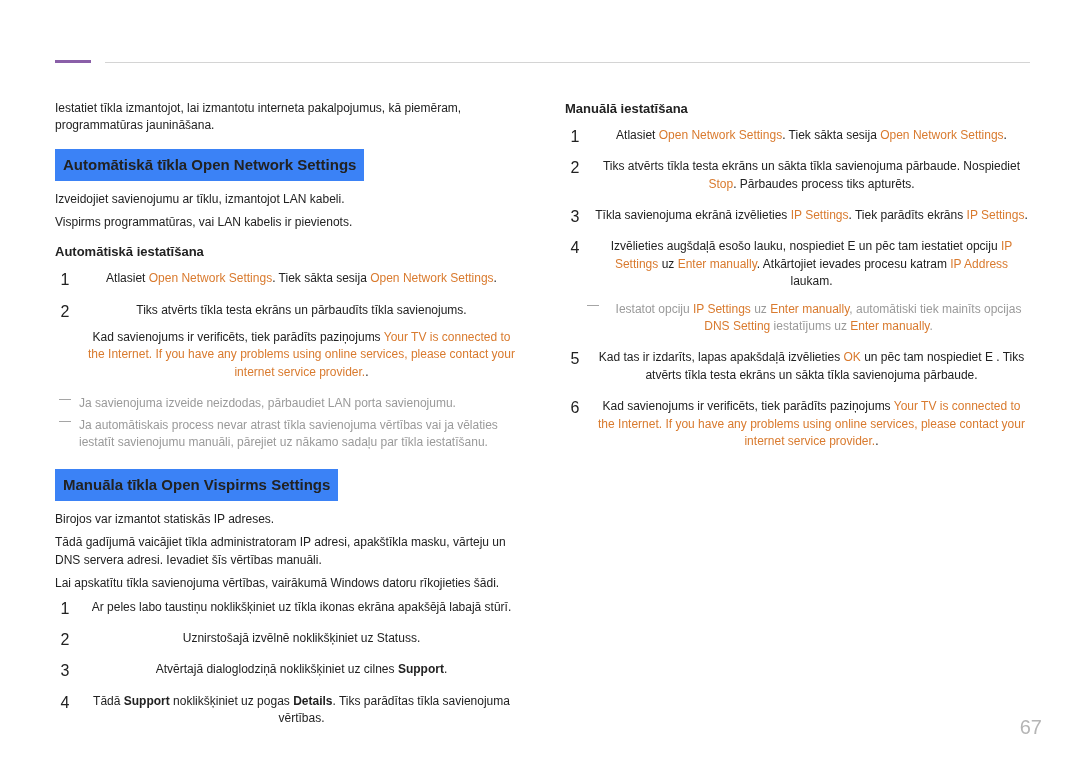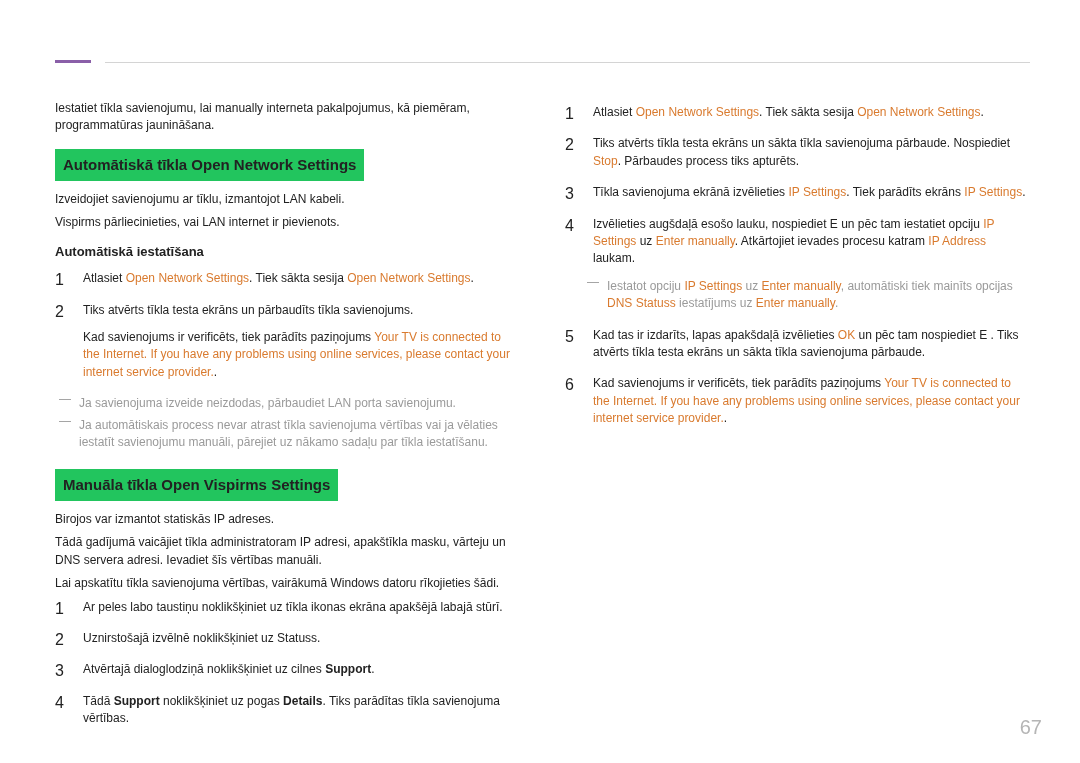--- a/index.html
+++ b/index.html
@@ -32,37 +32,38 @@
   }
   .col {
     width: 472px;
     font-size: 12px;
     line-height: 1.45;
   }
   .col p { margin-bottom: 6px; }
   .intro { margin-bottom: 18px; }
   .section-heading {
     display: inline-block;
-    background: #22c55e;
+    background: #3b82f6;
     color: #222;
     font-weight: 600;
     font-size: 15px;
     padding: 5px 8px;
     margin: 8px 0 10px 0;
   }
   .sub-heading {
     font-weight: 700;
     font-size: 13px;
     margin: 12px 0 8px 0;
   }
   ol.num-list {
     list-style: none;
     counter-reset: step;
     padding: 0;
     margin: 4px 0 8px 0;
+    text-align: center;
   }
   ol.num-list > li {
     counter-increment: step;
     position: relative;
     padding-left: 28px;
     margin-bottom: 14px;
   }
   ol.num-list > li::before {
     content: counter(step);
     position: absolute;
@@ -105,25 +106,25 @@
 </head>
 <body>
 
 <div class="page">
   <div class="accent-bar"></div>
   <div class="top-rule"></div>
 
   <div class="columns">
 
     <div class="col">
-      <p class="intro">Iestatiet tīkla savienojumu, lai manually interneta pakalpojumus, kā piemēram, programmatūras jaunināšana.</p>
+      <p class="intro">Iestatiet tīkla izmantojot, lai izmantotu interneta pakalpojumus, kā piemēram, programmatūras jaunināšana.</p>
 
       <div class="section-heading">Automātiskā tīkla Open Network Settings</div>
       <p>Izveidojiet savienojumu ar tīklu, izmantojot LAN kabeli.</p>
-      <p>Vispirms pārliecinieties, vai LAN internet ir pievienots.</p>
+      <p>Vispirms programmatūras, vai LAN kabelis ir pievienots.</p>
 
       <div class="sub-heading">Automātiskā iestatīšana</div>
 
       <ol class="num-list">
         <li>
           <span>Atlasiet </span><span class="orange">Open Network Settings</span><span>. Tiek sākta sesija </span><span class="orange">Open Network Settings</span><span>.</span>
         </li>
         <li>
           <span>Tiks atvērts tīkla testa ekrāns un pārbaudīts tīkla savienojums.</span>
           <p class="inset" style="margin-left:0; margin-top:10px;">
@@ -147,35 +148,36 @@
         <li>
           <span>Atvērtajā dialoglodziņā noklikšķiniet uz cilnes </span><b>Support</b><span>.</span>
         </li>
         <li>
           <span>Tādā </span><b>Support</b><span> noklikšķiniet uz pogas </span><b>Details</b><span>. Tiks parādītas tīkla savienojuma vērtības.</span>
         </li>
       </ol>
     </div>
 
     <div class="col">
+      <div class="sub-heading" style="margin-top:0;">Manuālā iestatīšana</div>
 
       <ol class="num-list">
         <li>
           <span>Atlasiet </span><span class="orange">Open Network Settings</span><span>. Tiek sākta sesija </span><span class="orange">Open Network Settings</span><span>.</span>
         </li>
         <li>
           <span>Tiks atvērts tīkla testa ekrāns un sākta tīkla savienojuma pārbaude. Nospiediet </span><span class="orange">Stop</span><span>. Pārbaudes process tiks apturēts.</span>
         </li>
         <li>
           <span>Tīkla savienojuma ekrānā izvēlieties </span><span class="orange">IP Settings</span><span>. Tiek parādīts ekrāns </span><span class="orange">IP Settings</span><span>.</span>
         </li>
         <li>
           <span>Izvēlieties augšdaļā esošo lauku, nospiediet </span><span>E</span><span>   un pēc tam iestatiet opciju </span><span class="orange">IP Settings</span><span> uz </span><span class="orange">Enter manually</span><span>. Atkārtojiet ievades procesu katram </span><span class="orange">IP Address</span><span> laukam.</span>
           <div class="dash-note gray" style="margin-left:0; margin-top:10px;">
-            <span>Iestatot opciju </span><span class="orange">IP Settings</span><span> uz </span><span class="orange">Enter manually</span><span>, automātiski tiek mainīts opcijas </span><span class="orange">DNS Statuss</span><span> iestatījums uz </span><span class="orange">Enter manually</span><span>.</span>
+            <span>Iestatot opciju </span><span class="orange">IP Settings</span><span> uz </span><span class="orange">Enter manually</span><span>, automātiski tiek mainīts opcijas </span><span class="orange">DNS Setting</span><span> iestatījums uz </span><span class="orange">Enter manually</span><span>.</span>
           </div>
         </li>
         <li>
           <span>Kad tas ir izdarīts, lapas apakšdaļā izvēlieties </span><span class="orange">OK</span><span> un pēc tam nospiediet </span><span>E</span><span>  . Tiks atvērts tīkla testa ekrāns un sākta tīkla savienojuma pārbaude.</span>
         </li>
         <li>
           <span>Kad savienojums ir verificēts, tiek parādīts paziņojums </span><span class="orange">Your TV is connected to the Internet. If you have any problems using online services, please contact your internet service provider.</span><span>.</span>
         </li>
       </ol>
     </div>

